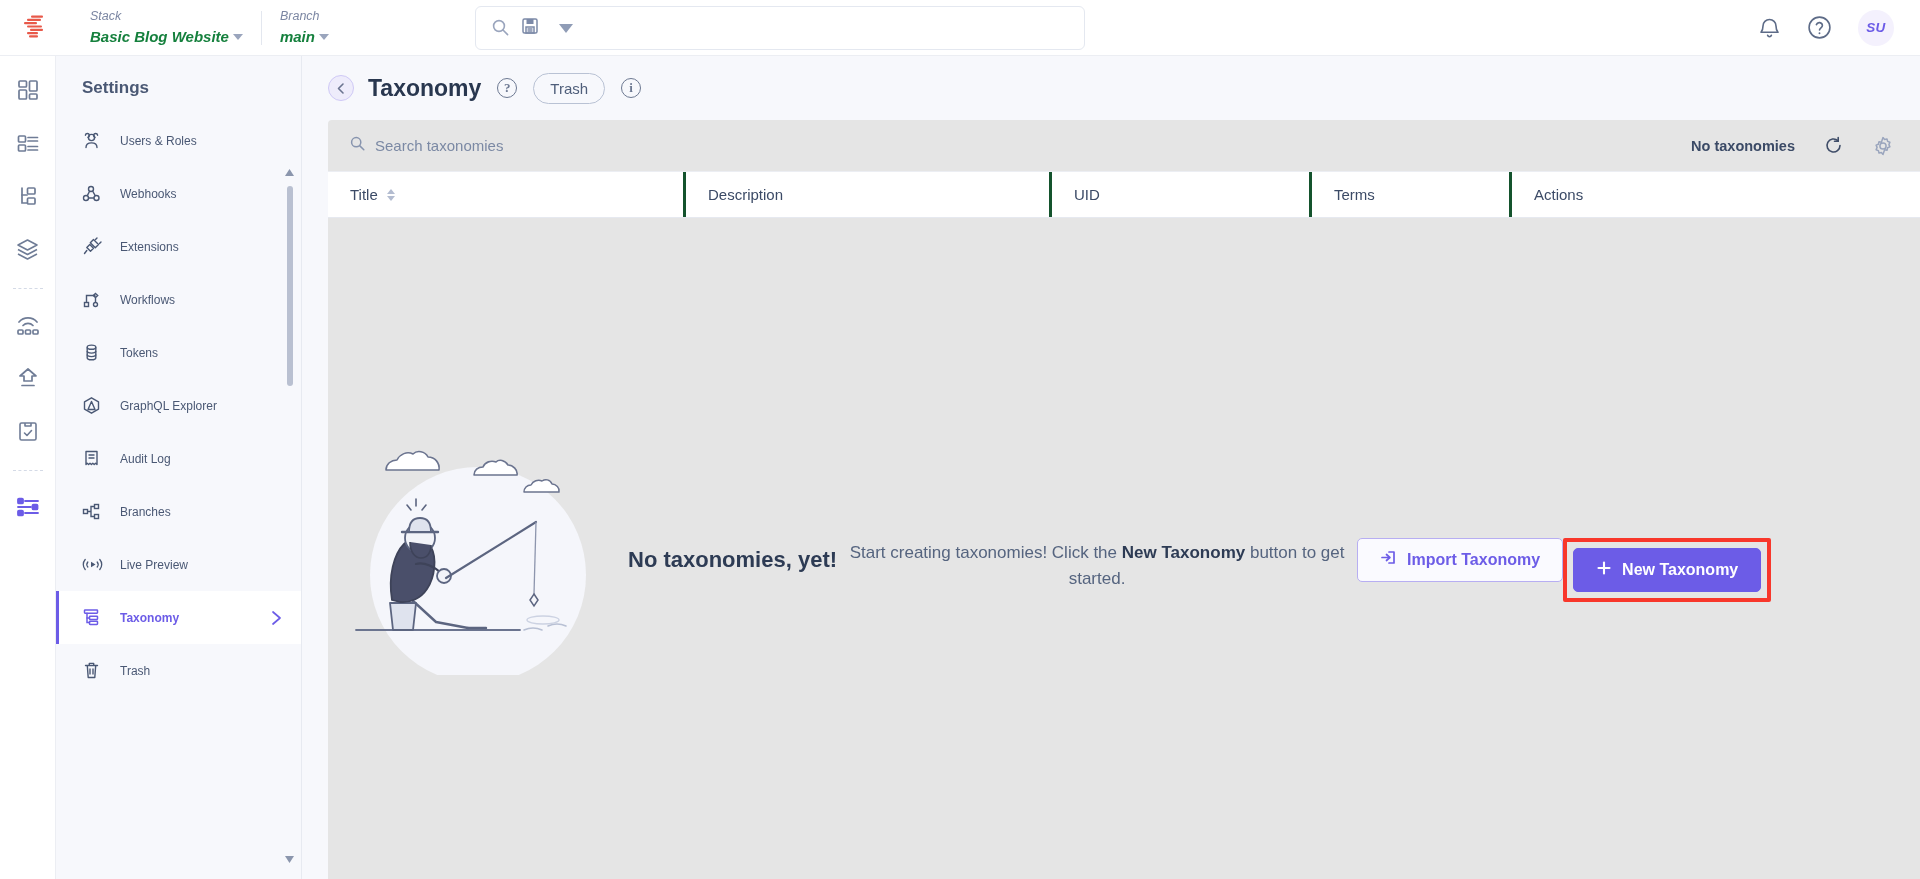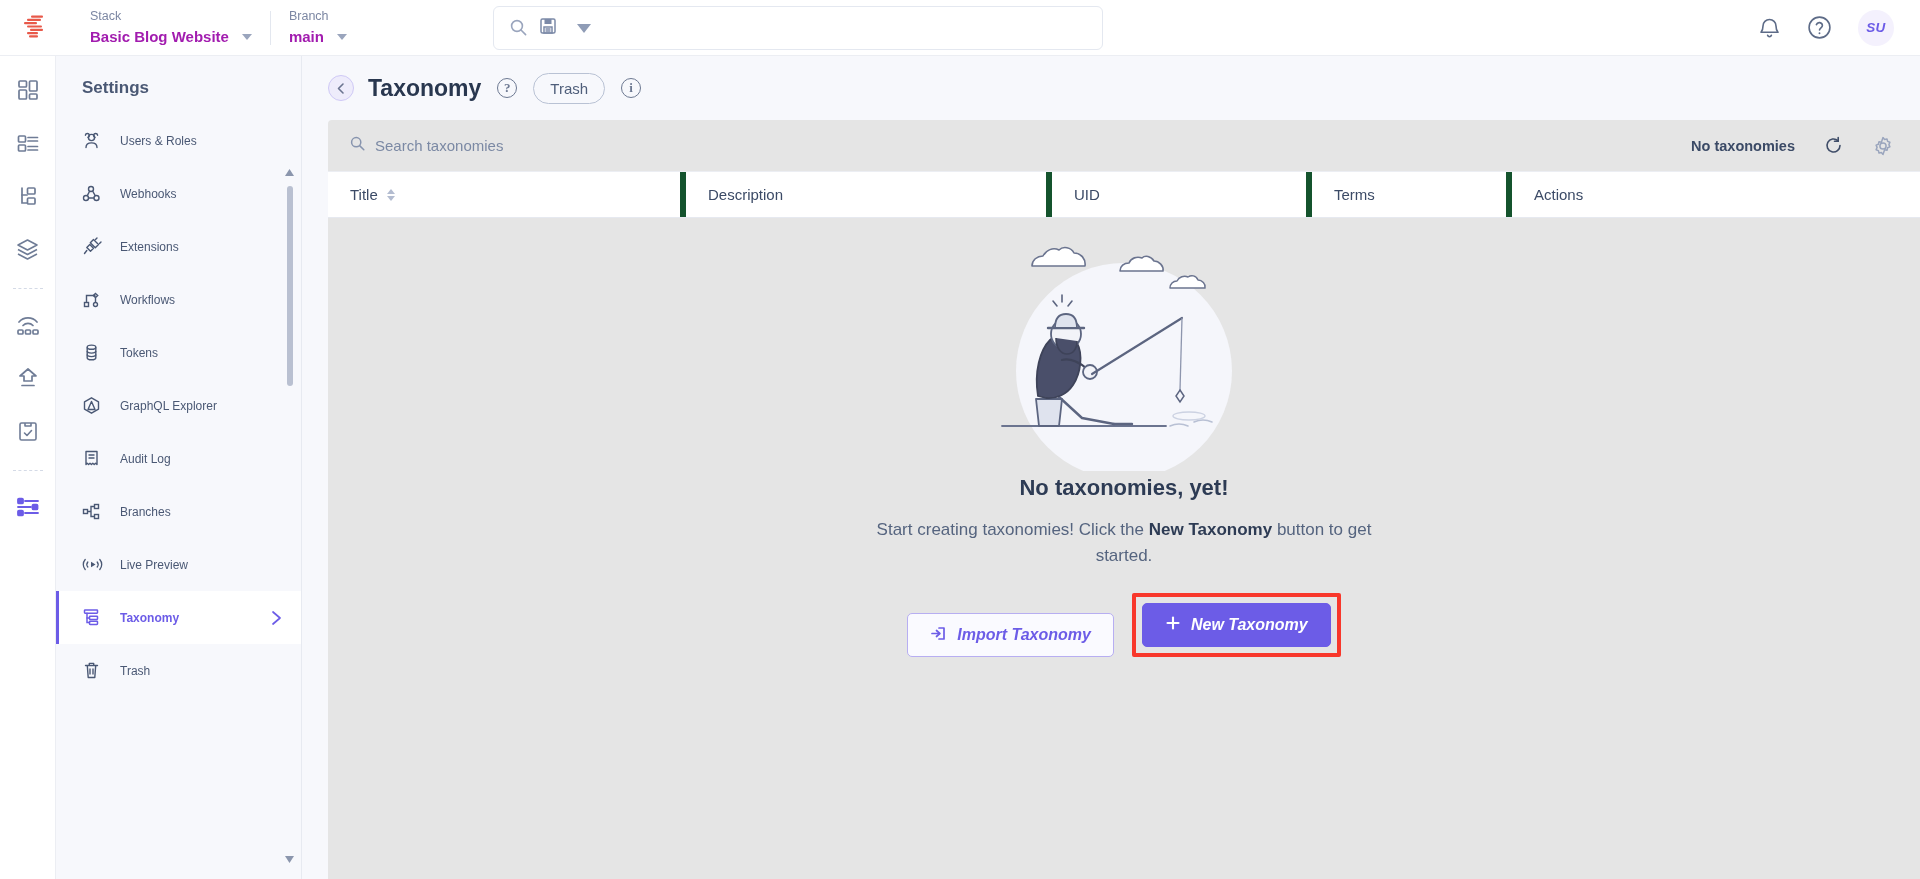--- a/index.html
+++ b/index.html
@@ -17,25 +17,25 @@
     background: #ffffff;
     border-bottom: 1px solid #eceef3;
     display: flex; align-items: center;
     position: relative; z-index: 20;
   }
   .brand-logo {
     width: 72px; display: flex; align-items: center; justify-content: center;
   }
   .logo-mark { width: 30px; height: 26px; }
   .ctx-group { display: flex; align-items: center; }
-  .ctx-block { padding: 0 18px; display: flex; flex-direction: column; justify-content: center; }
+  .ctx-block { padding: 0 18px; display: flex; flex-direction: column; justify-content: center; font-style: italic; }
   .ctx-label { font-size: 12.5px; color: #7c87a3; line-height: 15px; margin-bottom: 3px; }
   .ctx-value {
-    font-size: 15px; color: #a21caf; font-weight: bold; line-height: 19px;
-    display: flex; align-items: center; gap: 13px; cursor: pointer;
+    font-size: 15px; color: #15803d; font-weight: bold; line-height: 19px;
+    display: flex; align-items: center; gap: 4px; cursor: pointer;
   }
   .ctx-sep { width: 1px; height: 34px; background: #e3e7ef; }
   .caret-down {
     width: 0; height: 0;
     border-left: 5px solid transparent; border-right: 5px solid transparent;
     border-top: 6px solid #9aa5bd;
   }
 
   .search-wrap { flex: 0 0 auto; margin-left: 128px; }
   .searchbox {
@@ -190,48 +190,48 @@
   .count-text { font-size: 14.5px; font-weight: bold; color: #3b4a66; }
 
   .thead {
     display: flex; height: 46px; min-height: 46px;
     border-bottom: 1px solid #e6e9f0;
     background: #ffffff;
   }
   .th {
     display: flex; align-items: center; gap: 9px;
     font-size: 15px; color: #3b4a66;
-    padding-left: 22px; border-right: 6px solid #14532d;
+    padding-left: 22px; border-right: 3px solid #14532d;
   }
   .th:last-child { border-right: none; }
   .th.c1 { width: 358px; }
   .th.c2 { width: 366px; }
   .th.c3 { width: 260px; }
   .th.c4 { width: 200px; }
   .th.c5 { flex: 1; }
   .sort-arrows { display: flex; flex-direction: column; gap: 2px; }
   .sa-up { width: 0; height: 0; border-left: 4px solid transparent; border-right: 4px solid transparent; border-bottom: 5px solid #b3bcd0; }
   .sa-dn { width: 0; height: 0; border-left: 4px solid transparent; border-right: 4px solid transparent; border-top: 5px solid #b3bcd0; }
 
   .empty-area {
-    flex: 1; display: flex; flex-direction: column;
+    flex: 1; display: flex; 
     align-items: center; justify-content: flex-start;
     padding-top: 18px; min-height: 0;
   }
   .illus { width: 300px; height: 235px; }
   .empty-title {
     font-size: 22px; font-weight: bold; color: #2d3b54; margin-top: 4px;
   }
   .empty-sub {
     font-size: 17px; color: #55647f; text-align: center;
     line-height: 26px; margin-top: 16px; max-width: 520px;
   }
   .empty-sub b { color: #2d3b54; font-weight: bold; }
   .empty-actions {
-    margin-top: 24px; display: flex; align-items: flex-end; gap: 18px; font-style: italic;
+    margin-top: 24px; display: flex; align-items: flex-start; 
   }
   .btn {
     height: 44px; border-radius: 5px; display: flex; align-items: center;
     justify-content: center; gap: 10px; cursor: pointer;
     font-size: 16px; font-weight: bold; padding: 0 22px;
     font-family: "Liberation Sans", sans-serif;
   }
   .btn-outline {
     border: 1px solid #b7aef2; background: #fafaff; color: #6c5ce7;
   }

